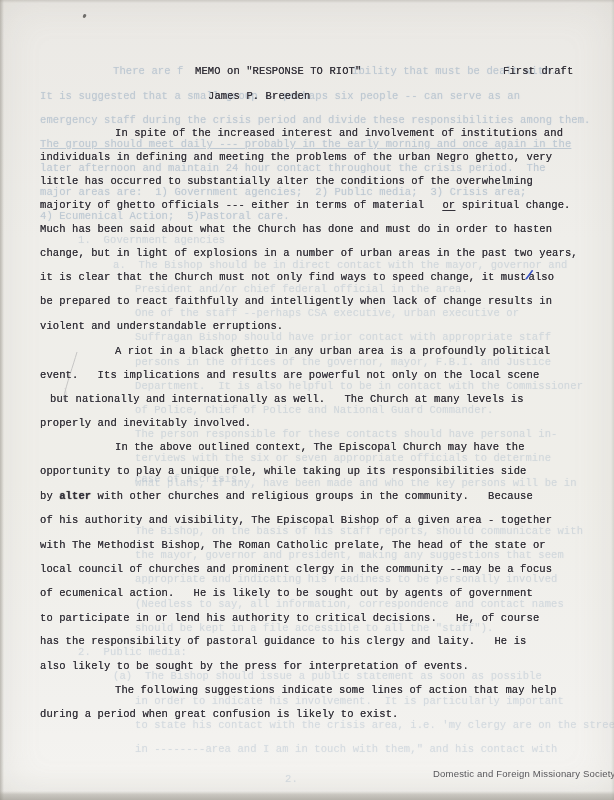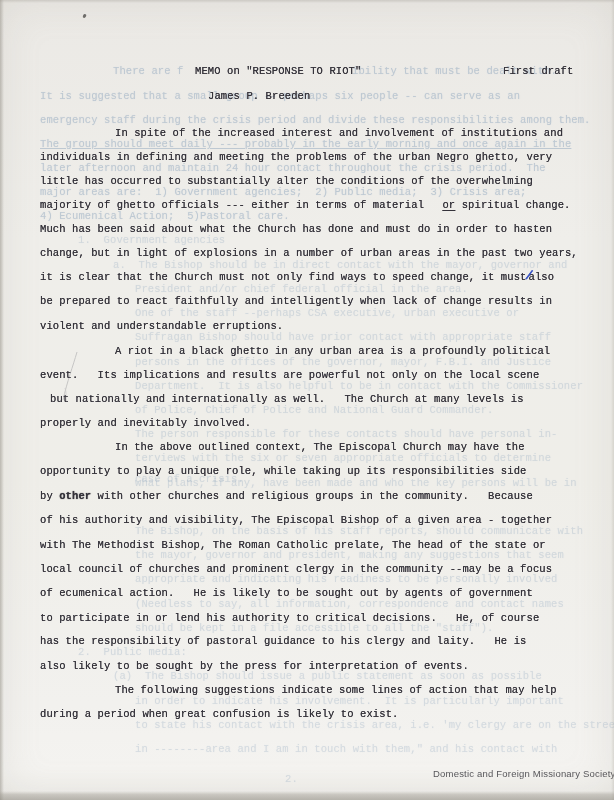--- a/index.html
+++ b/index.html
@@ -100,21 +100,21 @@
       <div class="line" style="left: 40px; top: 246px;">change, but in light of explosions in a number of urban areas in the past two years,</div>
       <div class="line" style="left: 40px; top: 270px;"><span>it is clear that the Church must not only find ways to speed change, it must</span><span class="pen">/</span><span>also</span></div>
       <div class="line" style="left: 40px; top: 294px;">be prepared to react faithfully and intelligently when lack of change results in</div>
       <div class="line" style="left: 40px; top: 319px;">violent and understandable erruptions.</div>
       <div class="line" style="left: 115px; top: 344px;">A riot in a black ghetto in any urban area is a profoundly political</div>
       <div class="line" style="left: 40px; top: 368px;">event.   Its implications and results are powerful not only on the local scene</div>
       <div class="line" style="left: 40px; top: 392px; padding-left: 10px;">but nationally and internationally as well.   The Church at many levels is</div>
       <div class="line" style="left: 40px; top: 416px;">properly and inevitably involved.</div>
       <div class="line" style="left: 115px; top: 440px;">In the above outlined context, The Episcopal Church may have the</div>
       <div class="line" style="left: 40px; top: 464px;">opportunity to play a unique role, while taking up its responsibilities side</div>
-      <div class="line" style="left: 40px; top: 489px;"><span>by </span><span class="b">other</span><span> with other churches and religious groups in the community.   Because</span></div>
+      <div class="line" style="left: 40px; top: 489px;"><span>by </span><span class="b">alter</span><span> with other churches and religious groups in the community.   Because</span></div>
       <div class="line" style="left: 40px; top: 513px;">of his authority and visibility, The Episcopal Bishop of a given area - together</div>
       <div class="line" style="left: 40px; top: 538px;">with The Methodist Bishop, The Roman Catholic prelate, The head of the state or</div>
       <div class="line" style="left: 40px; top: 562px;">local council of churches and prominent clergy in the community --may be a focus</div>
       <div class="line" style="left: 40px; top: 586px;">of ecumenical action.   He is likely to be sought out by agents of government</div>
       <div class="line" style="left: 40px; top: 611px;">to participate in or lend his authority to critical decisions.   He, of course</div>
       <div class="line" style="left: 40px; top: 634px;">has the responsibility of pastoral guidance to his clergy and laity.   He is</div>
       <div class="line" style="left: 40px; top: 659px;">also likely to be sought by the press for interpretation of events.</div>
       <div class="line" style="left: 115px; top: 683px; text-align: center;">The following suggestions indicate some lines of action that may help</div>
       <div class="line" style="left: 40px; top: 707px;">during a period when great confusion is likely to exist.</div>
     </div>

